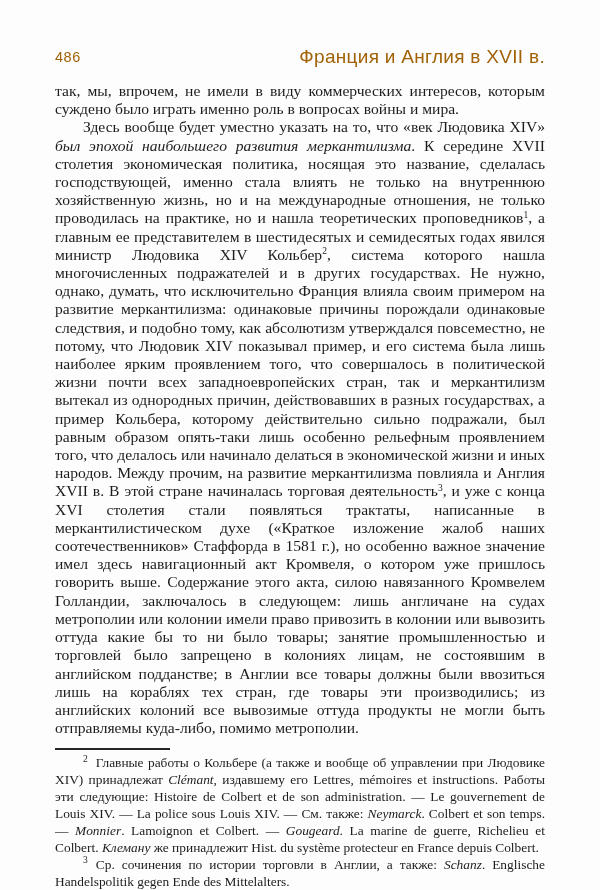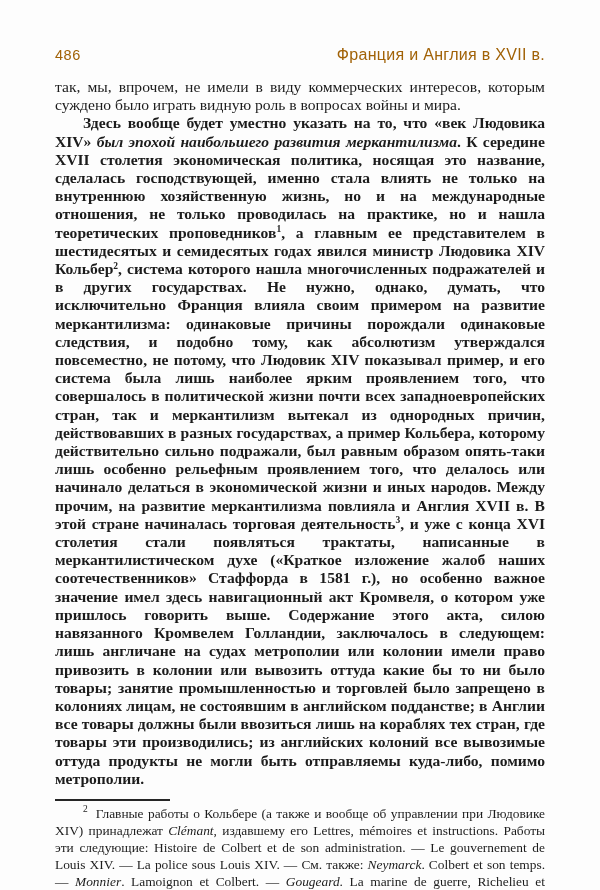--- a/index.html
+++ b/index.html
@@ -24,35 +24,34 @@
     align-items: center;
     font-family: "Liberation Sans", sans-serif;
     color: #a16207;
     margin-bottom: 14px;
   }
   .page-num {
     font-size: 14.5px;
     letter-spacing: 0.5px;
   }
   .run-title {
-    font-size: 16px;
+    font-size: 19px;
     letter-spacing: 0.3px;
     margin-left: 16px;
   }
   .body-text {
     font-size: 15.6px;
     line-height: 18.2px;
     text-align: justify;
   }
   .para {
     margin: 0;
   }
   .para.indent {
     text-indent: 28px;
-    font-weight: bold;
   }
   .body-text sup, .footnotes sup {
     font-size: 9.5px;
     line-height: 0;
     vertical-align: baseline;
     position: relative;
     top: -5.5px;
   }
   .it {
     font-style: italic;
@@ -81,21 +80,21 @@
 <body>
 
 <div class="page">
 
   <div class="running-head">
     <span class="page-num">486</span>
     <span class="run-title">Франция и Англия в XVII в.</span>
   </div>
 
   <div class="body-text">
-    <p class="para"><span>так, мы, впрочем, не имели в виду коммерческих интересов, которым суждено было играть видную роль в вопросах войны и мира.</span></p>
+    <p class="para"><span>так, мы, впрочем, не имели в виду коммерческих интересов, которым суждено было играть именно роль в вопросах войны и мира.</span></p>
     <p class="para indent"><span>Здесь вообще будет уместно указать на то, что «век Людовика XIV» </span><span class="it">был эпохой наибольшего развития меркантилизма</span><span>. К середине XVII столетия экономическая политика, носящая это название, сделалась господствующей, именно стала влиять не только на внутреннюю хозяйственную жизнь, но и на международные отношения, не только проводилась на практике, но и нашла теоретических проповедников</span><sup>1</sup><span>, а главным ее представителем в шестидесятых и семидесятых годах явился министр Людовика XIV Кольбер</span><sup>2</sup><span>, система которого нашла многочисленных подражателей и в других государствах. Не нужно, однако, думать, что исключительно Франция влияла своим примером на развитие меркантилизма: одинаковые причины порождали одинаковые следствия, и подобно тому, как абсолютизм утверждался повсеместно, не потому, что Людовик XIV показывал пример, и его система была лишь наиболее ярким проявлением того, что совершалось в политической жизни почти всех западноевропейских стран, так и меркантилизм вытекал из однородных причин, действовавших в разных государствах, а пример Кольбера, которому действительно сильно подражали, был равным образом опять-таки лишь особенно рельефным проявлением того, что делалось или начинало делаться в экономической жизни и иных народов. Между прочим, на развитие меркантилизма повлияла и Англия XVII в. В этой стране начиналась торговая деятельность</span><sup>3</sup><span>, и уже с конца XVI столетия стали появляться трактаты, написанные в меркантилистическом духе («Краткое изложение жалоб наших соотечественников» Стаффорда в 1581 г.), но особенно важное значение имел здесь навигационный акт Кромвеля, о котором уже пришлось говорить выше. Содержание этого акта, силою навязанного Кромвелем Голландии, заключалось в следующем: лишь англичане на судах метрополии или колонии имели право привозить в колонии или вывозить оттуда какие бы то ни было товары; занятие промышленностью и торговлей было запрещено в колониях лицам, не состоявшим в английском подданстве; в Англии все товары должны были ввозиться лишь на кораблях тех стран, где товары эти производились; из английских колоний все вывозимые оттуда продукты не могли быть отправляемы куда-либо, помимо метрополии.</span></p>
   </div>
 
   <div class="footnotes">
     <div class="fn-rule"></div>
     <p class="fn"><sup class="fn-marker">2</sup><span><span>Главные работы о Кольбере (а также и вообще об управлении при Людовике XIV) принадлежат </span><span class="it">Clémant</span><span>, издавшему его Lettres, mémoires et instructions. Работы эти следующие: Histoire de Colbert et de son administration. — Le gouvernement de Louis XIV. — La police sous Louis XIV. — См. также: </span><span class="it">Neymarck</span><span>. Colbert et son temps. — </span><span class="it">Monnier</span><span>. Lamoignon et Colbert. — </span><span class="it">Gougeard</span><span>. La marine de guerre, Richelieu et Colbert. </span><span class="it">Клеману</span><span> же принадлежит Hist. du système protecteur en France depuis Colbert.</span></span></p>
     <p class="fn"><sup class="fn-marker">3</sup><span><span>Ср. сочинения по истории торговли в Англии, а также: </span><span class="it">Schanz</span><span>. Englische Handelspolitik gegen Ende des Mittelalters.</span></span></p>
   </div>
 
 </div>

